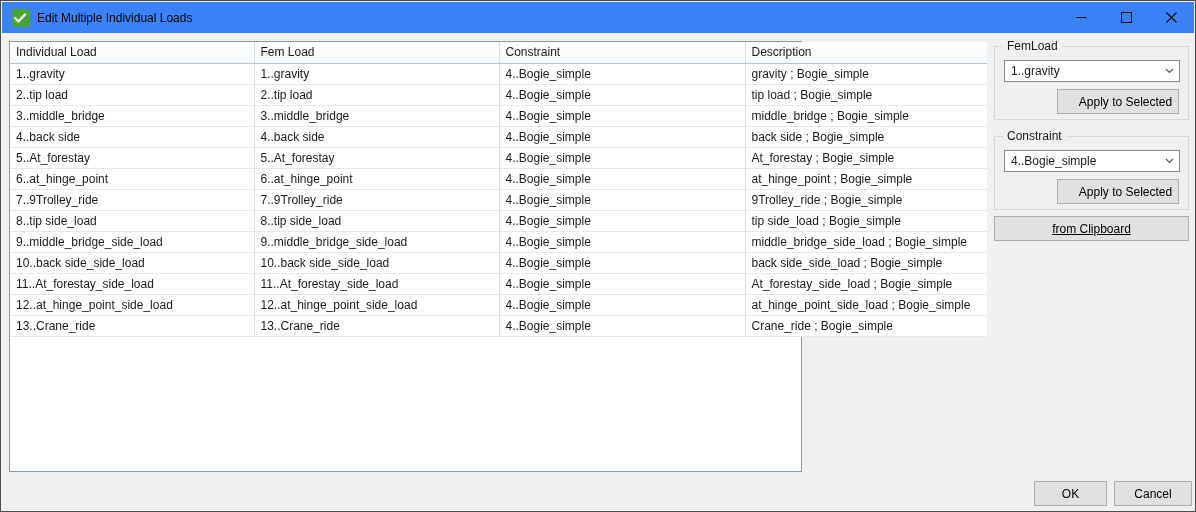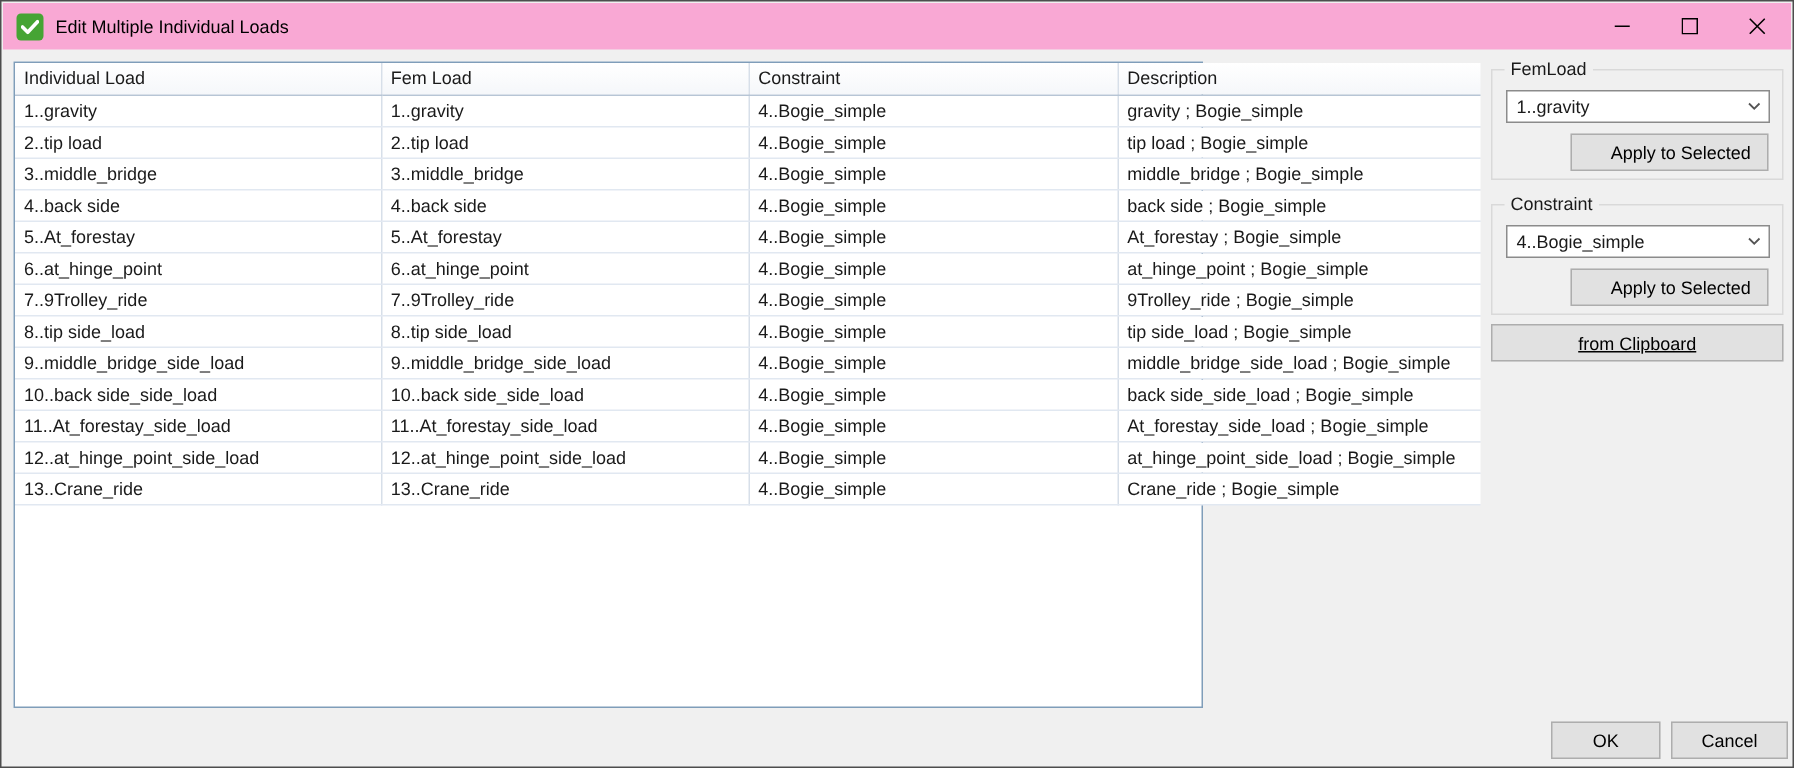--- a/index.html
+++ b/index.html
@@ -10,21 +10,21 @@
     position: relative;
     width: 1196px; height: 512px;
     background: #f0f0f0;
     border: 1px solid #4d4d4d;
     overflow: hidden;
   }
 
   
   .titlebar {
     position: absolute; left: 1px; top: 1px; right: 1px; height: 31px;
-    background: #f9a8d4;
+    background: #3b82f6;
     display: flex; align-items: center;
   }
   .app-icon {
     width: 18px; height: 18px; margin-left: 9px; margin-right: 8px;
     background: #46a434; border-radius: 3px;
     display: flex; align-items: center; justify-content: center;
     flex: 0 0 auto;
   }
   .title-text { font-size: 12px; color: #000; }
   .titlebar-spacer { flex: 1; }
@@ -97,21 +97,21 @@
   .btn {
     background: #e1e1e1;
     border: 1px solid #adadad;
     font-family: "Liberation Sans", sans-serif;
     font-size: 12px; color: #000;
     display: flex; align-items: center; justify-content: center;
     cursor: default;
   }
   .apply-btn {
     position: absolute; right: 9px; top: 42px;
-    width: 132px; height: 25px; padding-left: 15px;
+    width: 122px; height: 25px; padding-left: 15px;
   }
   #from-clipboard-btn {
     position: absolute; left: 993px; top: 215px;
     width: 195px; height: 25px; text-decoration: underline;
   }
   #ok-btn {
     position: absolute; left: 1033px; top: 480px;
     width: 73px; height: 25px;
   }
   #cancel-btn {

